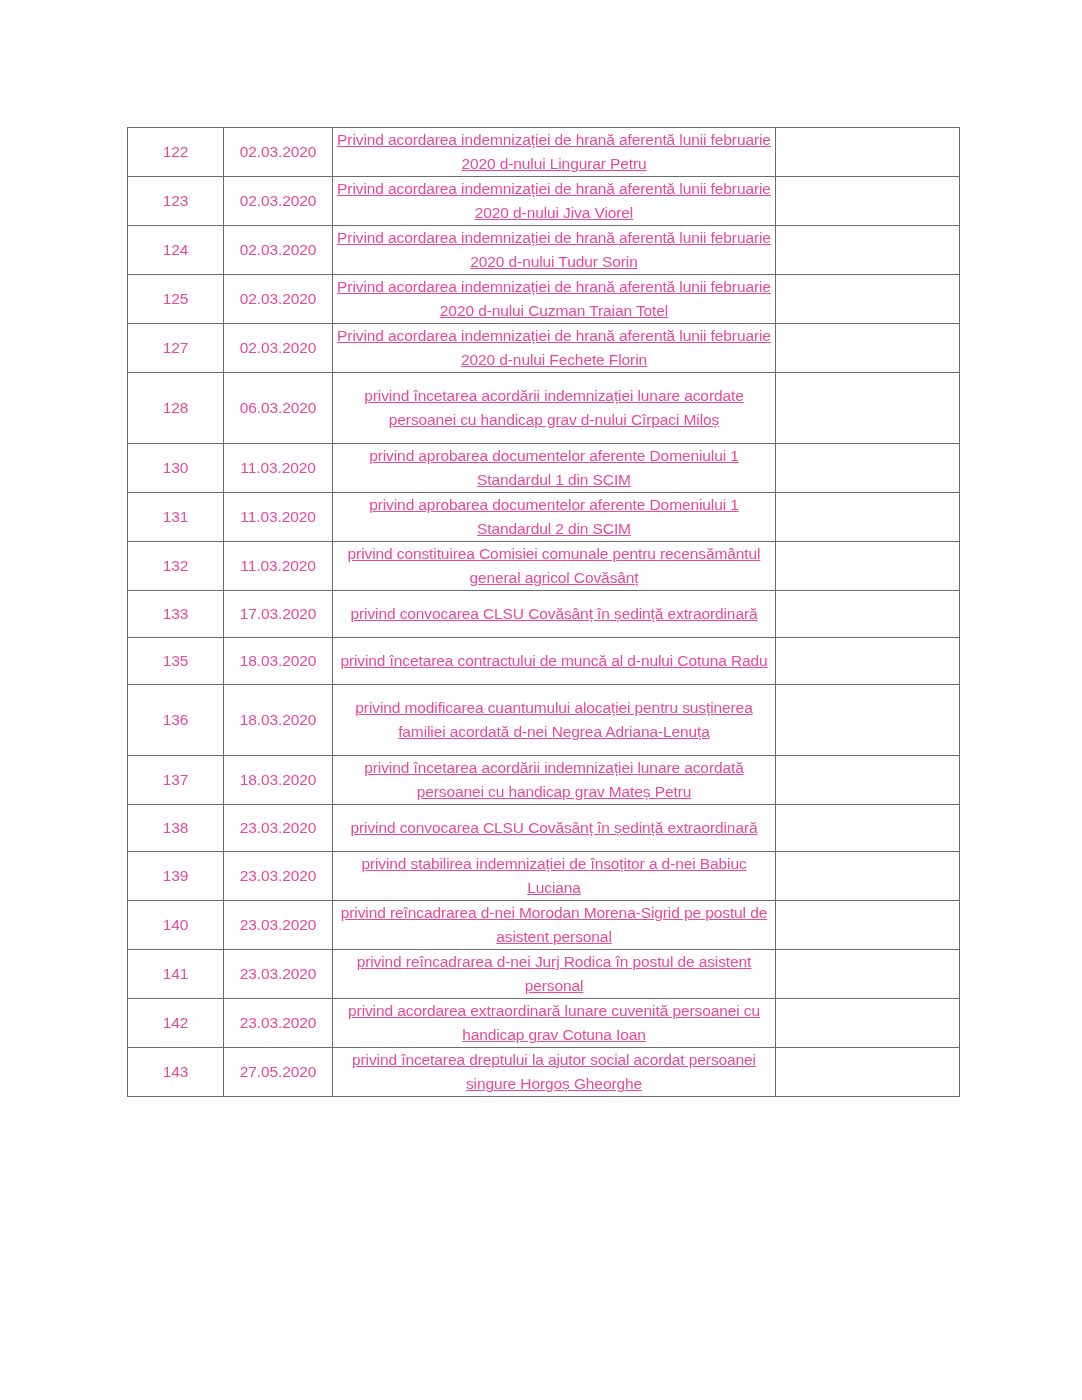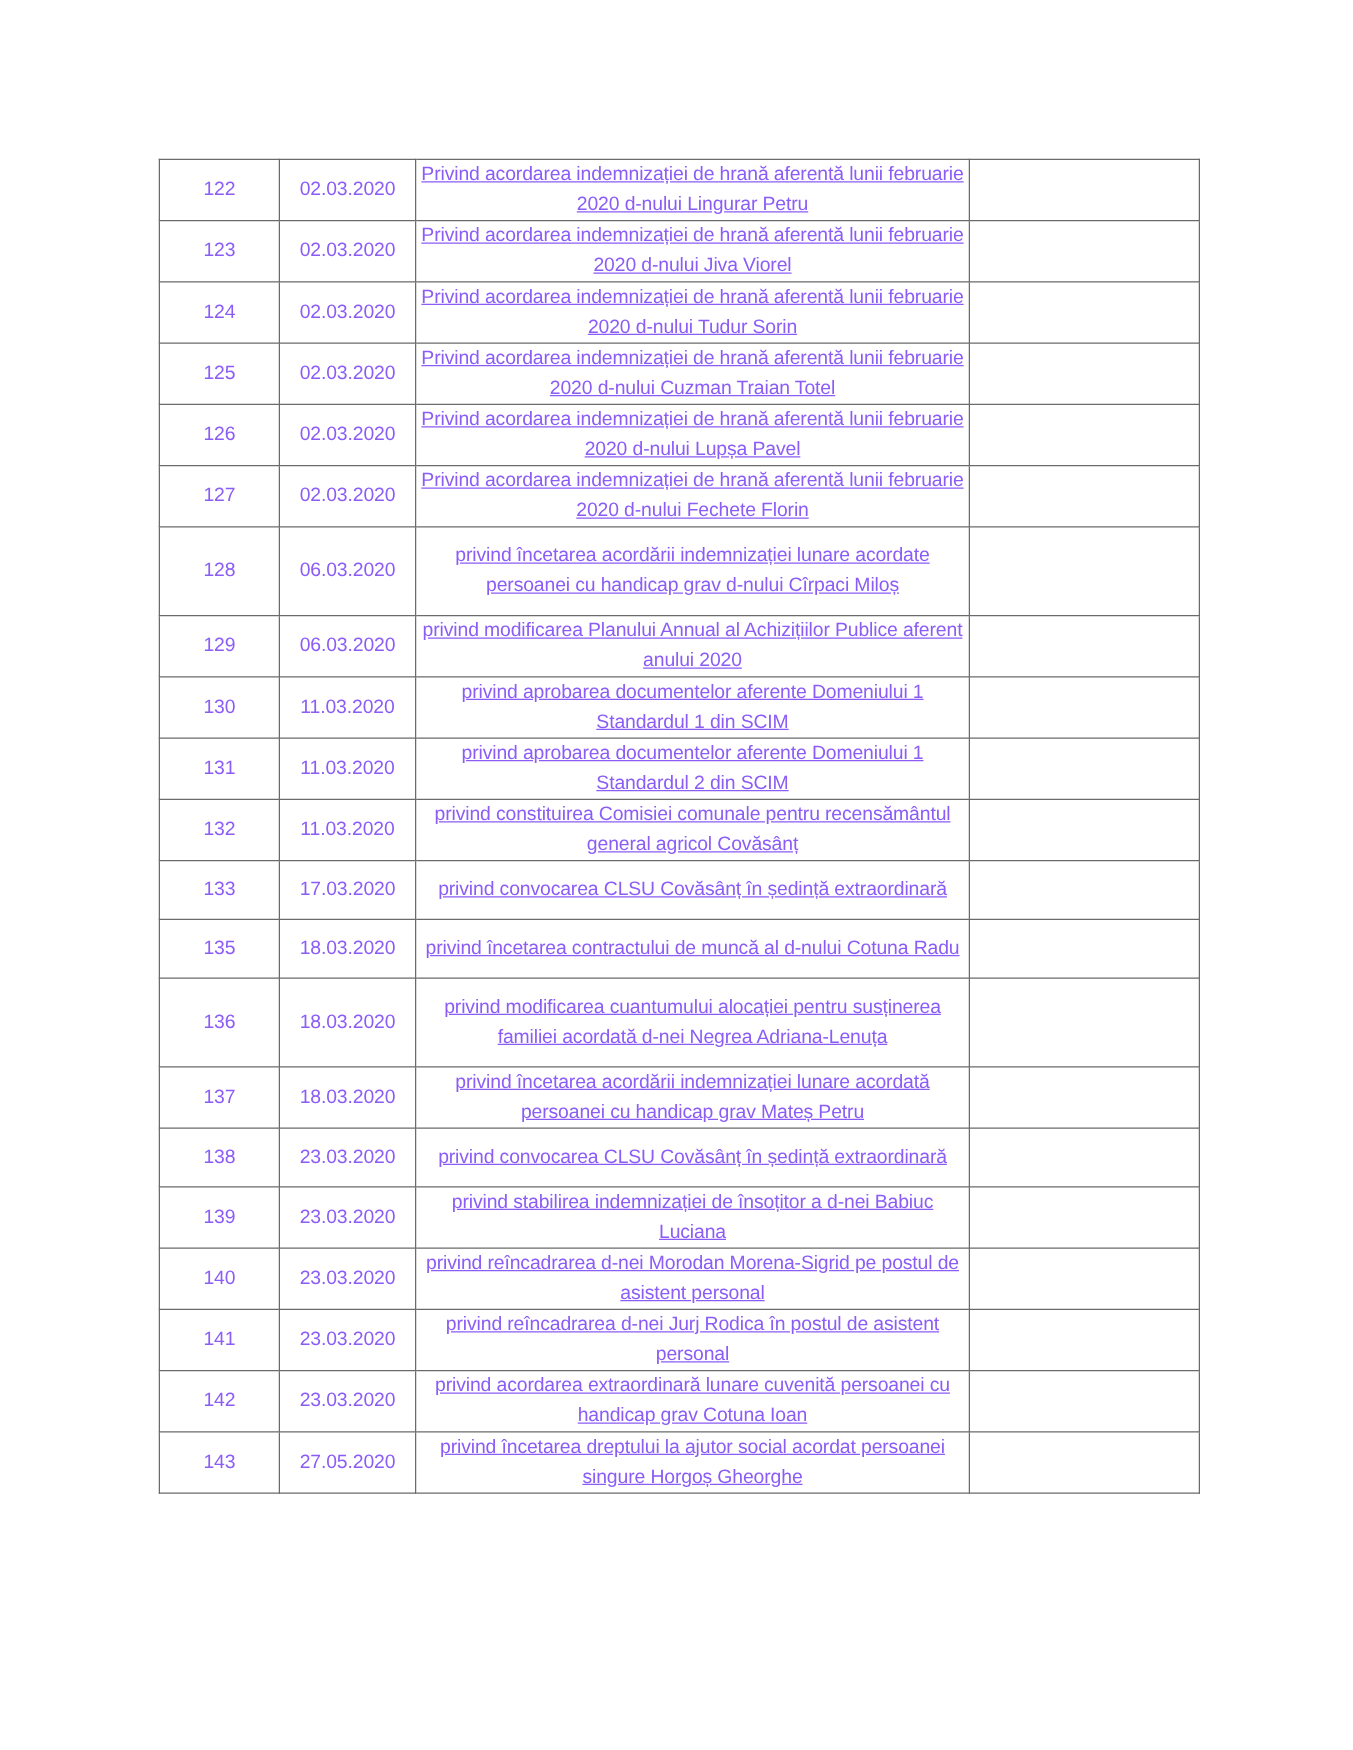--- a/index.html
+++ b/index.html
@@ -5,21 +5,21 @@
   html, body { margin: 0; padding: 0; background: #ffffff; }
   body { width: 1082px; height: 1400px; position: relative; overflow: hidden; }
   .page { position: absolute; left: 0; top: 0; width: 1082px; height: 1400px; background: #fff; }
   table.reg {
     position: absolute; left: 127px; top: 127px;
     width: 829px;
     border-collapse: collapse;
     table-layout: fixed;
     font-family: "Liberation Sans", "DejaVu Sans", sans-serif;
     font-size: 15.5px;
-    color: #8b5cf6;
+    color: #ec4899;
   }
   table.reg td {
     border: 1.5px solid #6b6b6b;
     text-align: center;
     vertical-align: middle;
     padding: 0 4px;
     line-height: 24px;
     letter-spacing: -0.1px;
   }
   td.c-nr { width: 87px; }
@@ -53,41 +53,29 @@
         <td class="c-desc">Privind acordarea indemnizației de hrană aferentă lunii februarie 2020 d-nului Tudur Sorin</td>
         <td class="c-obs"></td>
       </tr>
       <tr class="h2">
         <td class="c-nr">125</td>
         <td class="c-date">02.03.2020</td>
         <td class="c-desc">Privind acordarea indemnizației de hrană aferentă lunii februarie 2020 d-nului Cuzman Traian Totel</td>
         <td class="c-obs"></td>
       </tr>
       <tr class="h2">
-        <td class="c-nr">126</td>
-        <td class="c-date">02.03.2020</td>
-        <td class="c-desc">Privind acordarea indemnizației de hrană aferentă lunii februarie 2020 d-nului Lupșa Pavel</td>
-        <td class="c-obs"></td>
-      </tr>
-      <tr class="h2">
         <td class="c-nr">127</td>
         <td class="c-date">02.03.2020</td>
         <td class="c-desc">Privind acordarea indemnizației de hrană aferentă lunii februarie 2020 d-nului Fechete Florin</td>
         <td class="c-obs"></td>
       </tr>
       <tr class="h3">
         <td class="c-nr">128</td>
         <td class="c-date">06.03.2020</td>
         <td class="c-desc">privind încetarea acordării indemnizației lunare acordate persoanei cu handicap grav d-nului Cîrpaci Miloș</td>
-        <td class="c-obs"></td>
-      </tr>
-      <tr class="h2">
-        <td class="c-nr">129</td>
-        <td class="c-date">06.03.2020</td>
-        <td class="c-desc">privind modificarea Planului Annual al Achizițiilor Publice aferent anului 2020</td>
         <td class="c-obs"></td>
       </tr>
       <tr class="h2">
         <td class="c-nr">130</td>
         <td class="c-date">11.03.2020</td>
         <td class="c-desc">privind aprobarea documentelor aferente Domeniului 1 Standardul 1 din SCIM</td>
         <td class="c-obs"></td>
       </tr>
       <tr class="h2">
         <td class="c-nr">131</td>

